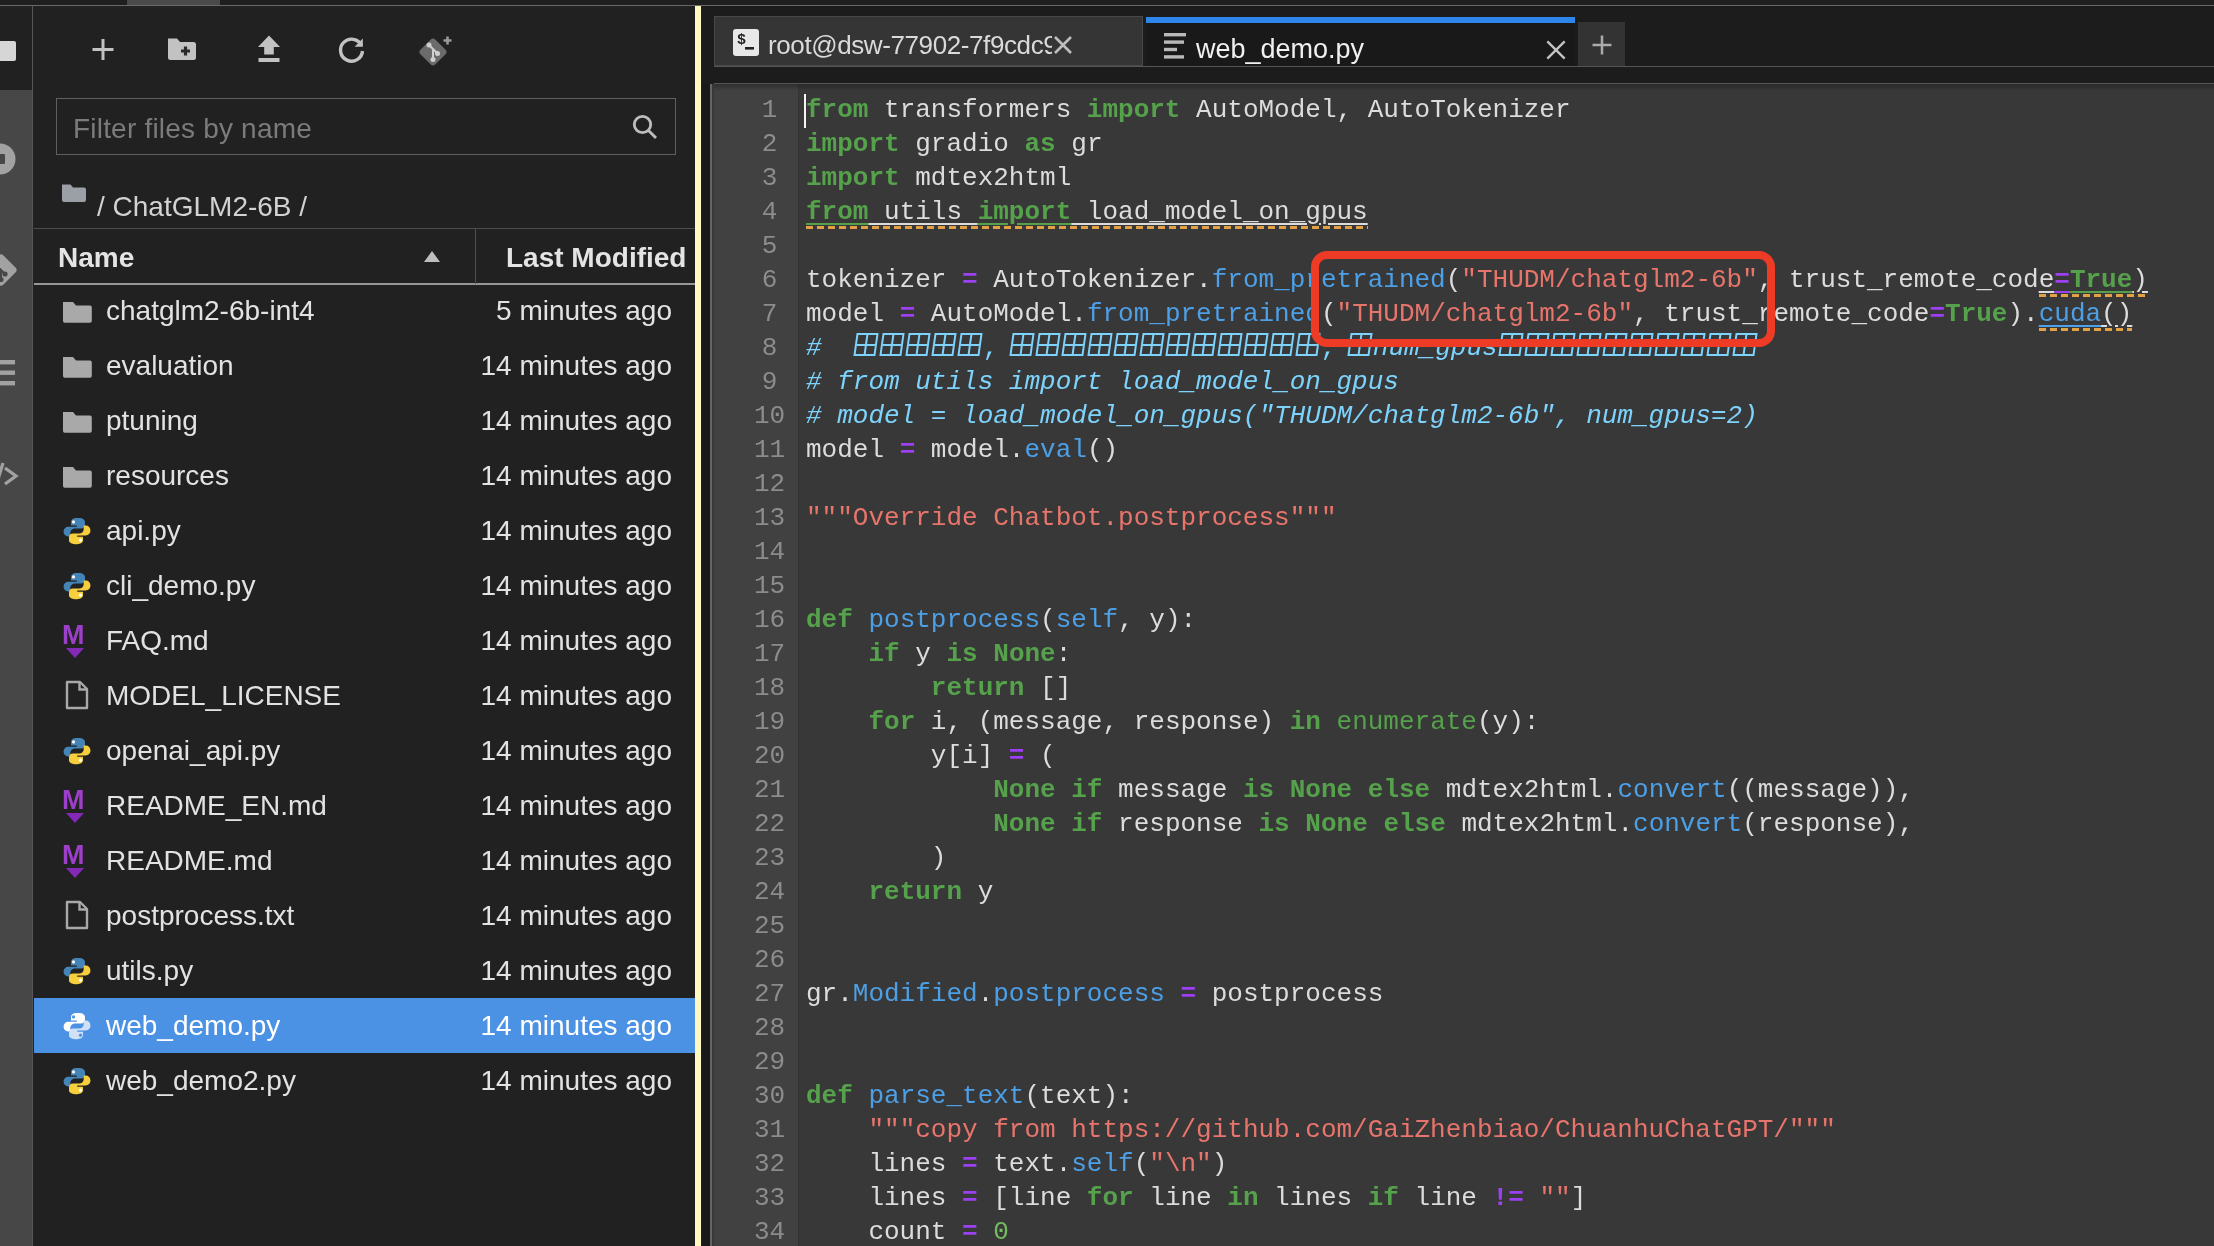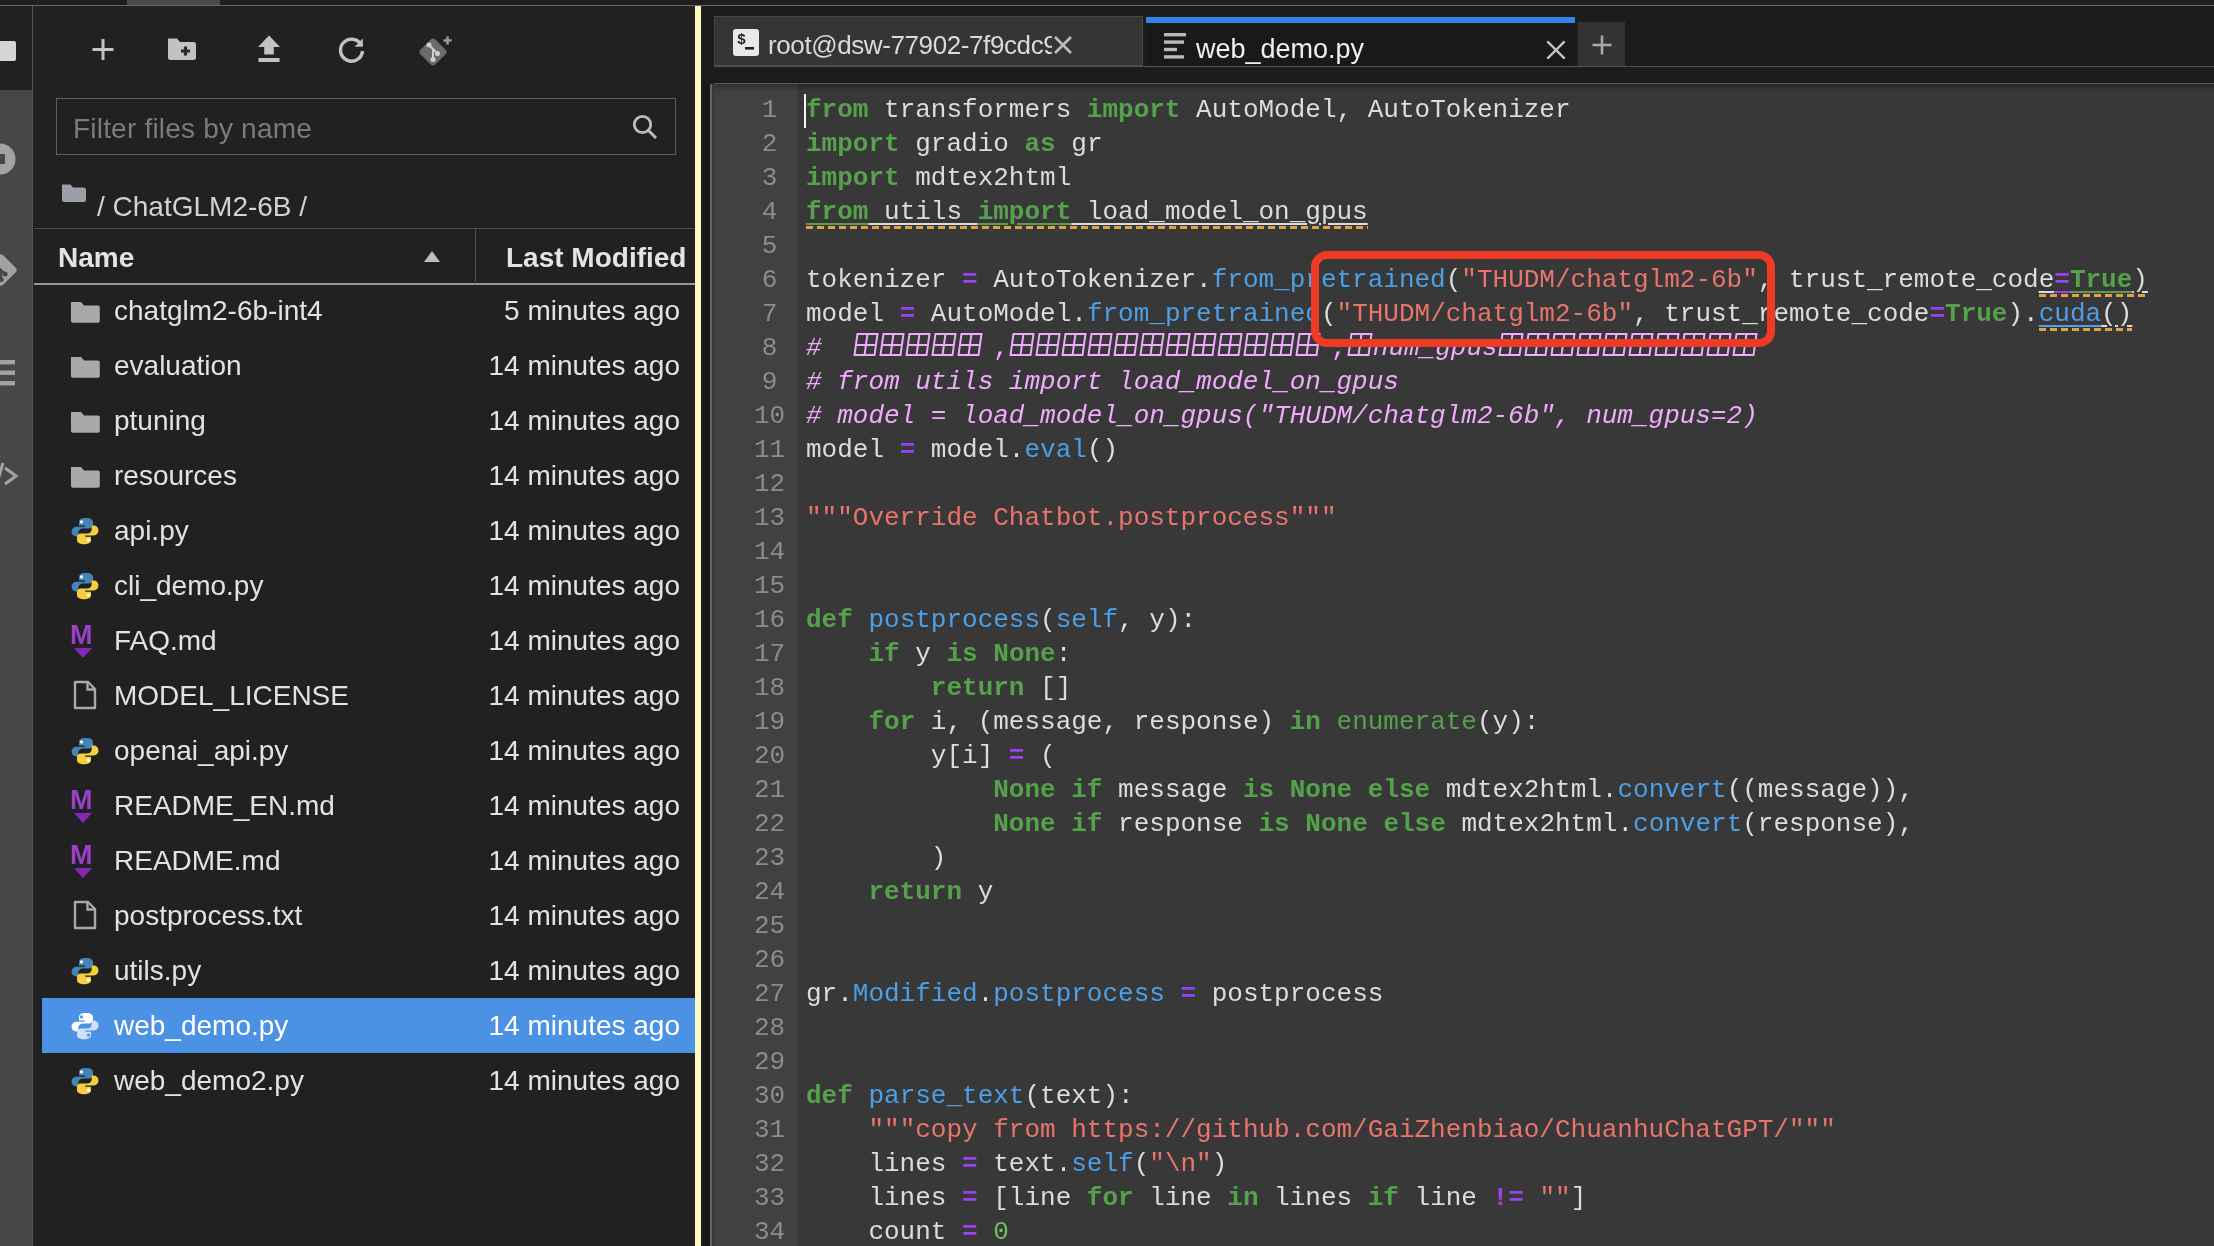--- a/index.html
+++ b/index.html
@@ -21,21 +21,21 @@
   #fpanel { left:34px; top:6px; width:667px; height:1240px; background:#212121; border-right:6px solid #fef9c3; overflow:hidden; }
   .ticon { position:absolute; top:26px; }
   #searchbox { position:absolute; left:22px; top:92px; width:620px; height:57px; border:1px solid #5f5f5f; background:#212121; }
   #searchbox .ph { position:absolute; left:16px; top:14px; font-size:28px; color:#7b7b7b; letter-spacing:0.2px; }
   #crumb { position:absolute; left:27px; top:169px; height:40px; color:#d2d2d2; font-size:28px; }
   #lhead { position:absolute; left:0px; top:222px; width:667px; height:57px; border-top:1px solid #4e4e4e; border-bottom:2px solid #969696; color:#e4e4e4; }
   #lhead .nm { position:absolute; left:24px; top:13px; font-size:28px; font-weight:bold; }
   #lhead .lm { position:absolute; left:472px; top:13px; font-size:28px; font-weight:bold; }
   #lhead .vd { position:absolute; left:441px; top:0; width:1px; height:55px; background:#4e4e4e; }
   #lhead .arr { position:absolute; left:390px; top:22px; width:0; height:0; border-left:8px solid transparent; border-right:8px solid transparent; border-bottom:11px solid #bdbdbd; }
-  .row { position:absolute; left:8px; width:667px; height:55px; color:#e2e2e2; font-size:28px; }
+  .row { position:absolute; left:0; width:667px; height:55px; color:#e2e2e2; font-size:28px; }
   .row.sel { background:#4c92e4; color:#ffffff; }
   .row .fn { position:absolute; left:72px; top:12px; white-space:nowrap; }
   .row .ts { position:absolute; right:29px; top:12px; white-space:nowrap; }
   .row svg, .row .mdi { position:absolute; left:28px; top:13px; }
 
   
   #rpane { left:702px; top:6px; width:1512px; height:1240px; background:#1c1c1c; }
   .tab1 { position:absolute; left:12px; top:10px; width:429px; height:50px; background:#353535; border:1px solid #484848; }
   .tab2 { position:absolute; left:444px; top:11px; width:429px; height:49px; background:#191919; border-top:6px solid #2e86ea; }
   .tabplus { position:absolute; left:876px; top:16px; width:47px; height:44px; background:#333333; }
@@ -45,21 +45,21 @@
   
   #editor { left:702px; top:84px; width:1512px; height:1162px; background:#383838; overflow:hidden; }
   #blackstrip { position:absolute; left:0; top:0; width:10px; height:1162px; background:#191919; border-right:2px solid #666666; }
   #gutter { position:absolute; left:12px; top:0; width:85px; height:1162px; background:#414141; border-right:1px solid #343434; }
   #code { position:absolute; left:97px; top:9px; width:1415px; }
   #code pre { font:26px/34px "Liberation Mono", monospace; color:#dcdcdc; white-space:pre; padding-left:7px; }
   .k { color:#56a14b; font-weight:bold; }
   .bi { color:#56a14b;font-family:Liberation Mono, monospace; }
   .f { color:#4d9fe6; }
   .s { color:#e8756b; }
-  .c { color:#f0abfc; font-style:italic;text-align:right; }
+  .c { color:#7dd3fc; font-style:italic; }
   .o { color:#9d3ff2; font-weight:bold; }
   .n { color:#71bd5f; }
   .ul { text-decoration:underline; text-underline-offset:4px; }
   .dash { background:repeating-linear-gradient(90deg,#e2a144 0 7px,transparent 7px 11px) left bottom/100% 3px no-repeat; padding-bottom:2px; }
   #caret { position:absolute; left:102px; top:10px; width:2px; height:34px; background:#f5f5f5; }
   #redrect { position:absolute; left:609px; top:167px; width:464px; height:96px; border:8px solid #ee3b26; border-radius:16px; z-index:5; }
   .cjkc { display:inline-block; width:26px; font-style:normal; }
   .cjk { display:inline-block; width:22px; height:23px; border:2px solid currentColor; vertical-align:baseline; position:relative; top:1px; margin:0 2px; transform:skewX(-8deg);
          background:linear-gradient(currentColor,currentColor) center/100% 2px no-repeat, linear-gradient(currentColor,currentColor) center/2px 100% no-repeat; }
 </style>

